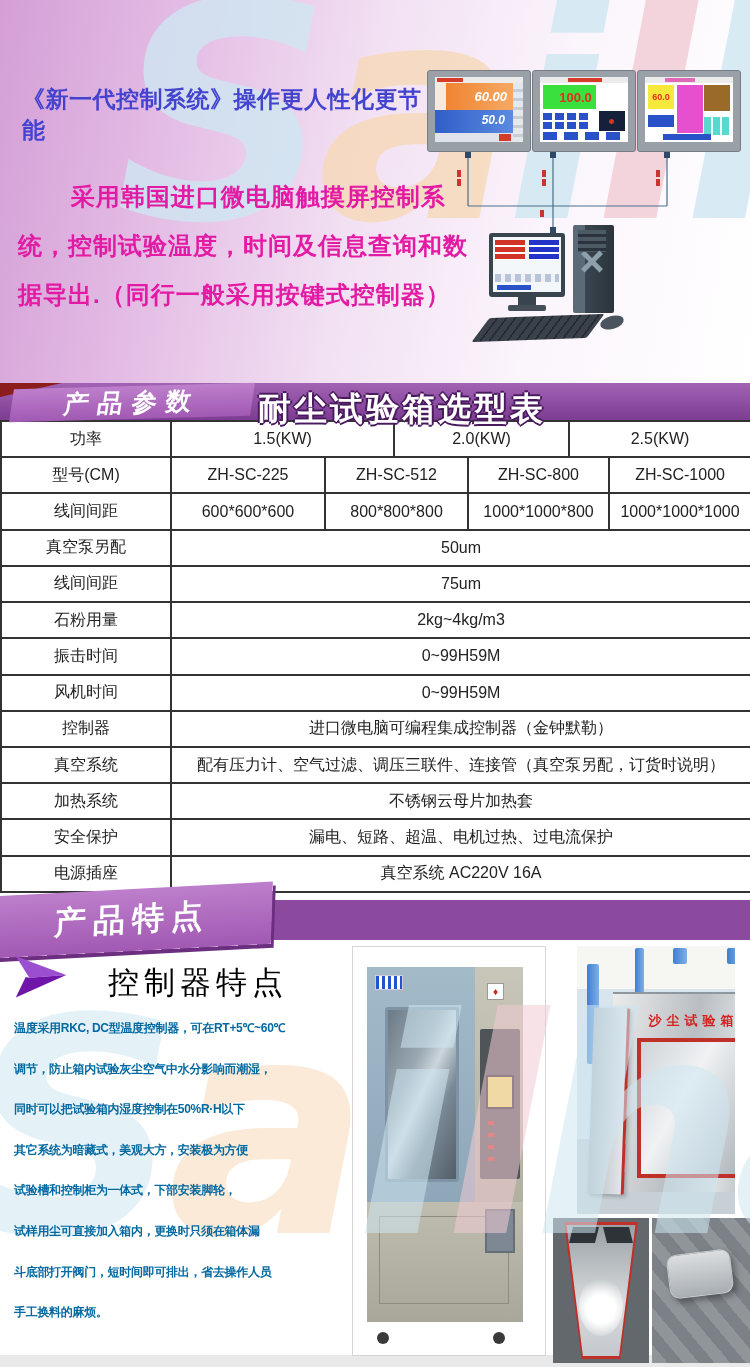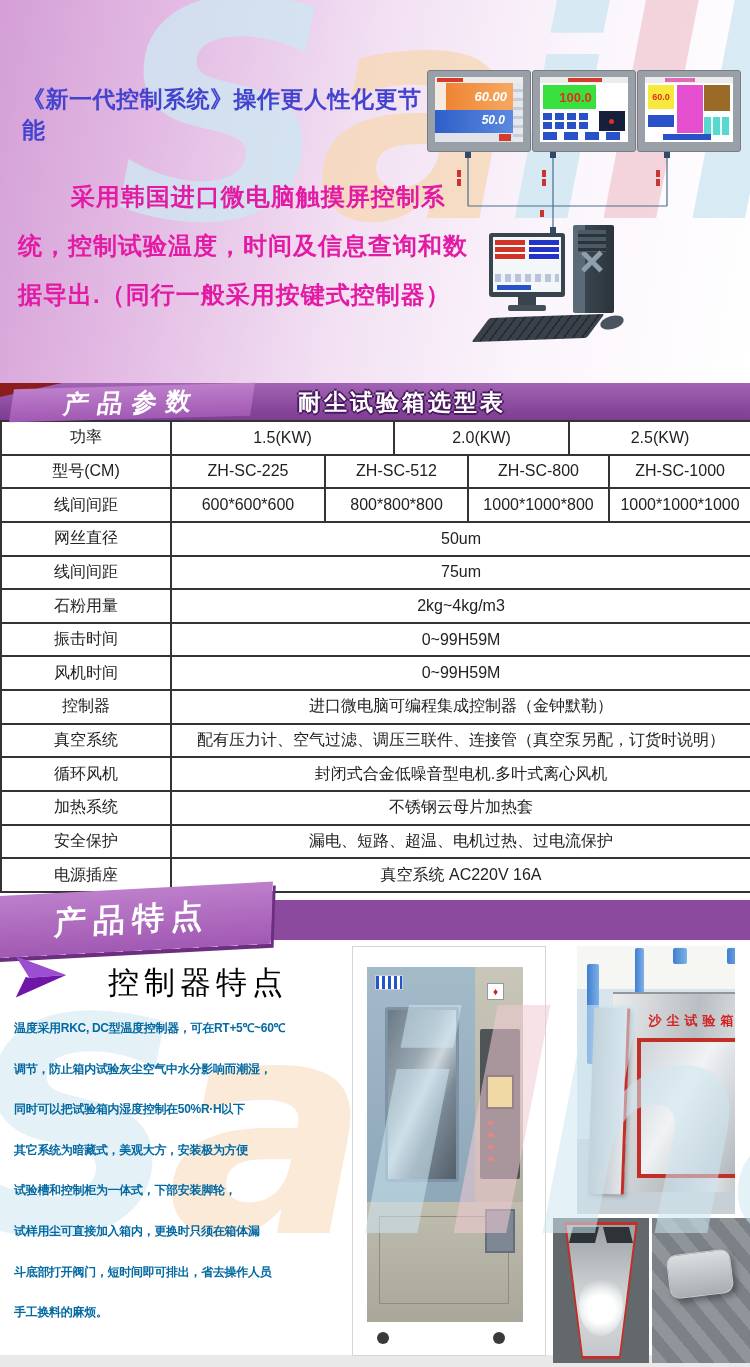--- a/index.html
+++ b/index.html
@@ -88,21 +88,21 @@
   
   .bar { position:absolute; left:0; width:750px; z-index:5; }
   .bar1 { top:383px; height:37px; background:linear-gradient(#a263b4,#7c3d92); }
   .red-accent { position:absolute; left:0; top:0; width:62px; height:14px; background:#8c1d1d;
                 clip-path:polygon(0 0,100% 0,0 100%); }
   .badge { display:flex; align-items:center; justify-content:center;
            background:linear-gradient(#bd7fcb,#a159b3); color:#fff; font-weight:bold; }
   .badge1 { position:absolute; left:12px; top:3px; width:240px; height:33px; font-size:25px;
             letter-spacing:9px; transform:skewX(-10deg) rotate(-1.5deg); }
   .bar-title { position:absolute; left:252px; top:4px; width:300px; text-align:center; color:#fff;
-               font-weight:bold; font-size:23px; letter-spacing:3px;
+               font-weight:bold; font-size:33px; letter-spacing:3px;
                text-shadow:-2px 0 #4a1a5e,2px 0 #4a1a5e,0 -2px #4a1a5e,0 2px #4a1a5e,1px 1px #4a1a5e; }
   .bar2 { top:900px; height:40px; background:#8b4a9e; }
   .badge2 { position:absolute; left:-8px; top:-11px; width:280px; height:62px; font-size:32px;
             letter-spacing:7px; transform:rotate(-3deg) skewX(-5deg);
             box-shadow:3px 4px 0 #6c2f80; }
 
   
   .spec { position:absolute; left:0; top:420px; width:750px; height:473px; border-collapse:collapse;
           table-layout:fixed; background:#fff; z-index:4; }
   .spec td { border:2px solid #333; text-align:center; vertical-align:middle; height:31.6px;
@@ -308,21 +308,21 @@
           <td colspan="1">ZH-SC-1000</td>
         </tr>
         <tr>
           <td>线间间距</td>
           <td colspan="1">600*600*600</td>
           <td colspan="2">800*800*800</td>
           <td colspan="2">1000*1000*800</td>
           <td colspan="1">1000*1000*1000</td>
         </tr>
         <tr>
-          <td>网丝直径</td>
+          <td>真空泵另配</td>
           <td colspan="6">50um</td>
         </tr>
         <tr>
           <td>线间间距</td>
           <td colspan="6">75um</td>
         </tr>
         <tr>
           <td>石粉用量</td>
           <td colspan="6">2kg~4kg/m3</td>
         </tr>
@@ -334,24 +334,20 @@
           <td>风机时间</td>
           <td colspan="6">0~99H59M</td>
         </tr>
         <tr>
           <td>控制器</td>
           <td colspan="6">进口微电脑可编程集成控制器（金钟默勒）</td>
         </tr>
         <tr>
           <td>真空系统</td>
           <td colspan="6">配有压力计、空气过滤、调压三联件、连接管（真空泵另配，订货时说明）</td>
-        </tr>
-        <tr>
-          <td>循环风机</td>
-          <td colspan="6">封闭式合金低噪音型电机.多叶式离心风机</td>
         </tr>
         <tr>
           <td>加热系统</td>
           <td colspan="6">不锈钢云母片加热套</td>
         </tr>
         <tr>
           <td>安全保护</td>
           <td colspan="6">漏电、短路、超温、电机过热、过电流保护</td>
         </tr>
         <tr>

